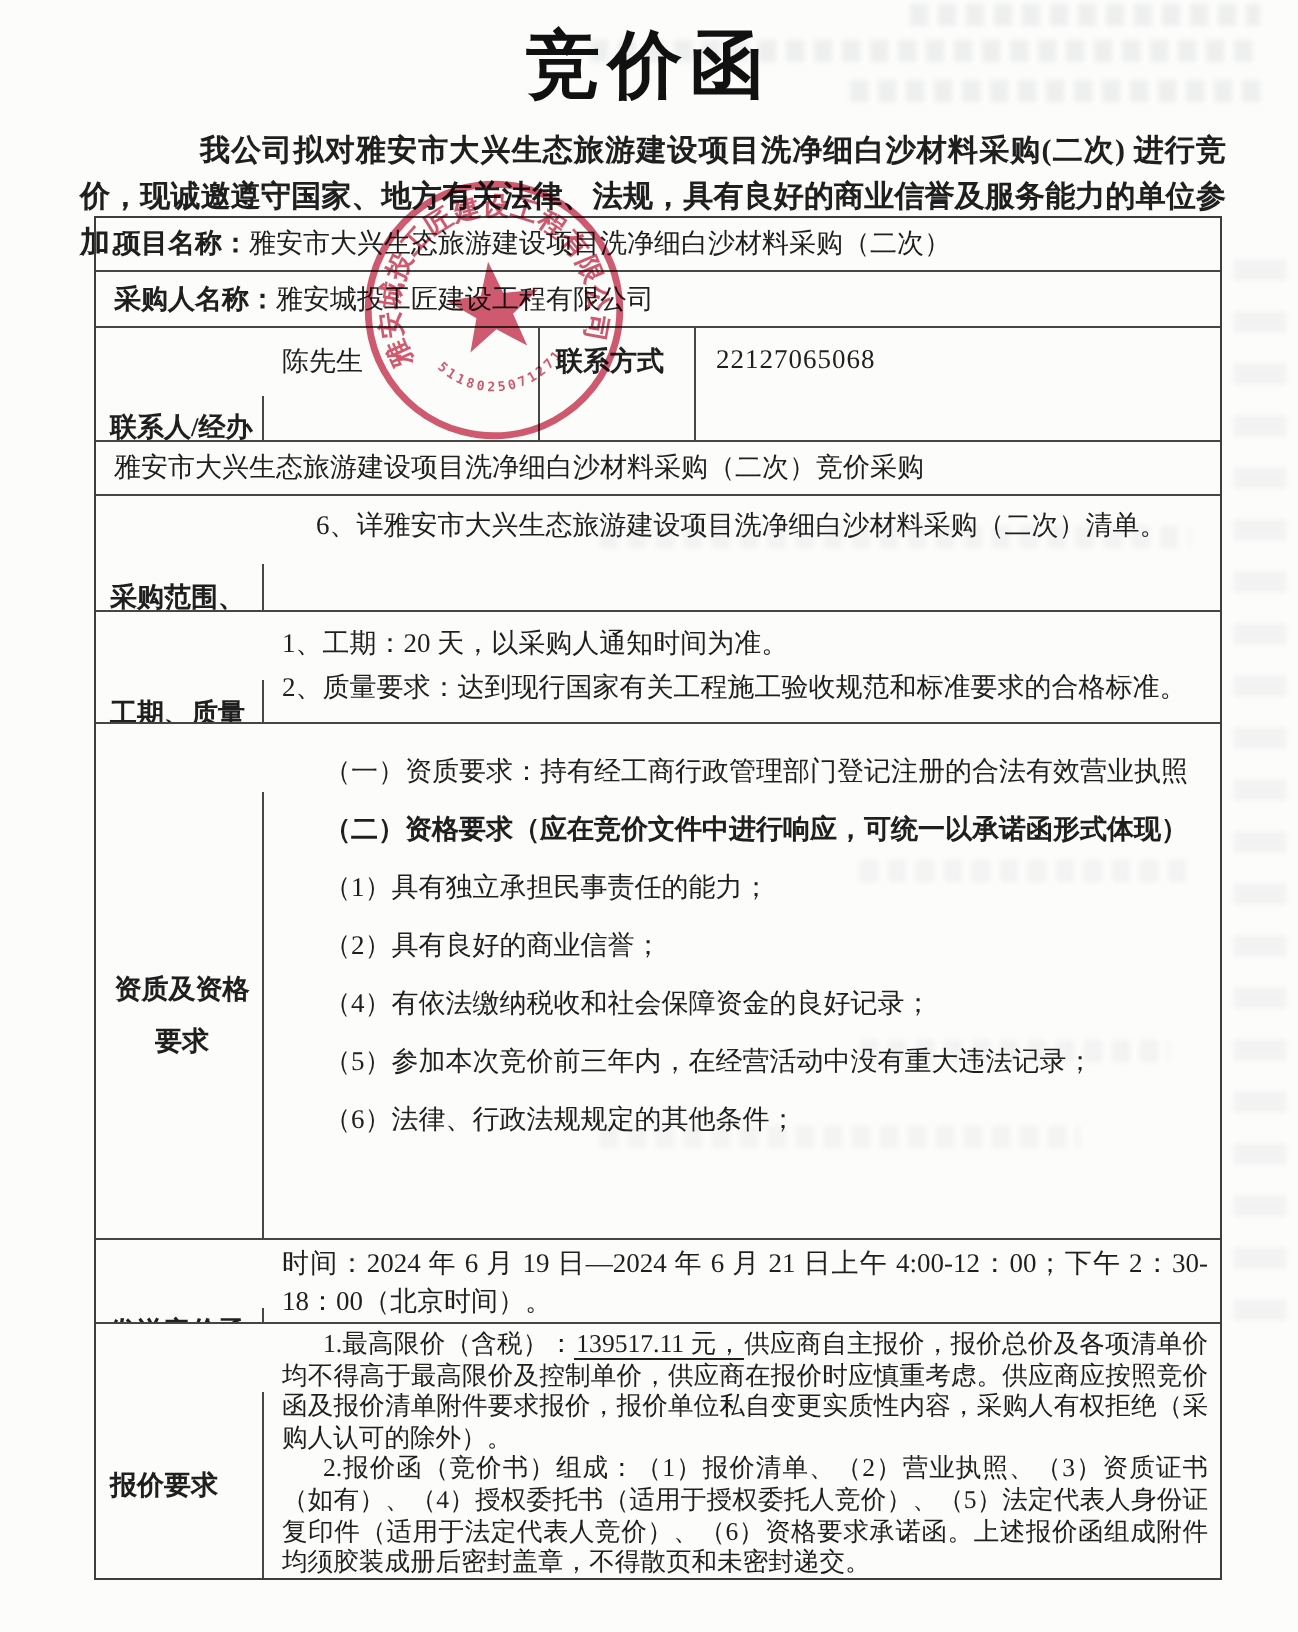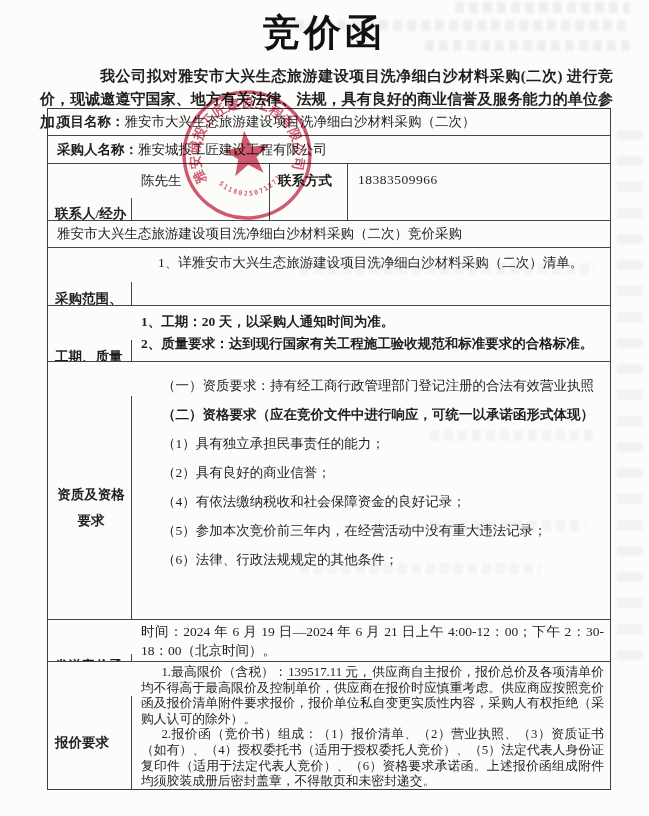--- a/index.html
+++ b/index.html
@@ -48,21 +48,21 @@
   .r3 .c-name{width:138px;flex:none;border-right:1px solid #464646;padding:8px 4px 0 9px;}
   .r3 .c-cm{width:78px;flex:none;border-right:1px solid #464646;padding:8px 2px 0 8px;font-weight:700;}
   .r3 .c-phone{flex:1;padding:8px 4px 0 10px;letter-spacing:.5px;font-family:"Liberation Serif","DejaVu Serif",serif;}
   .r4{height:27px;} .r4 .cell{line-height:26px;white-space:nowrap;}
   .r4 .lblcell{letter-spacing:1px;}
   .r5{height:58px;gap:17px;}
   .r5 .lblcell{line-height:29px;padding-top:2px;}
   .r5 .valcell{padding-top:4px;line-height:22px;}
   .r6{height:56px;}
   .r6 .lblcell{line-height:23px;padding-top:5px;}
-  .r6 .valcell{padding-top:5px;line-height:22px;font-weight:bold;}
+  .r6 .valcell{padding-top:5px;line-height:22px;}
   .r7{height:258px;}
   .r7 .lblcell{display:flex;align-items:center;justify-content:center;text-align:center;line-height:26px;}
   .r7 .valcell{padding-top:9px;padding-left:30px;}
   .q-line{line-height:29px;white-space:nowrap;}
   .q-line:nth-child(2){font-weight:700;}
   .r8{height:42px;}
   .r8 .lblcell{line-height:20px;padding-top:2px;}
   .r8 .valcell{padding-top:2px;line-height:19px;text-align:justify;}
   .r9{height:128px;}
   .r9 .lblcell{display:flex;align-items:center;justify-content:flex-start;}
@@ -123,30 +123,30 @@
     </div>
 
     <div class="row r2">
       <div class="cell valcell"><span class="lbl">采购人名称：</span><span>雅安城投工匠建设工程有限公司</span></div>
     </div>
 
     <div class="row r3">
       <div class="cell lblcell">联系人/经办人</div>
       <div class="cell c-name">陈先生</div>
       <div class="cell c-cm">联系方式</div>
-      <div class="cell c-phone">18383509966</div>
+      <div class="cell c-phone">22127065068</div>
     </div>
 
     <div class="row r4">
       <div class="cell valcell">雅安市大兴生态旅游建设项目洗净细白沙材料采购（二次）竞价采购</div>
     </div>
 
     <div class="row r5">
       <div class="cell lblcell">采购范围、要求描述</div>
-      <div class="cell valcell">1、详雅安市大兴生态旅游建设项目洗净细白沙材料采购（二次）清单。</div>
+      <div class="cell valcell">6、详雅安市大兴生态旅游建设项目洗净细白沙材料采购（二次）清单。</div>
     </div>
 
     <div class="row r6">
       <div class="cell lblcell">工期、质量要求</div>
       <div class="cell valcell">
           <div class="dur-line">1、工期：20 天，以采购人通知时间为准。</div>
           <div class="dur-line">2、质量要求：达到现行国家有关工程施工验收规范和标准要求的合格标准。</div>
         </div>
     </div>
 

